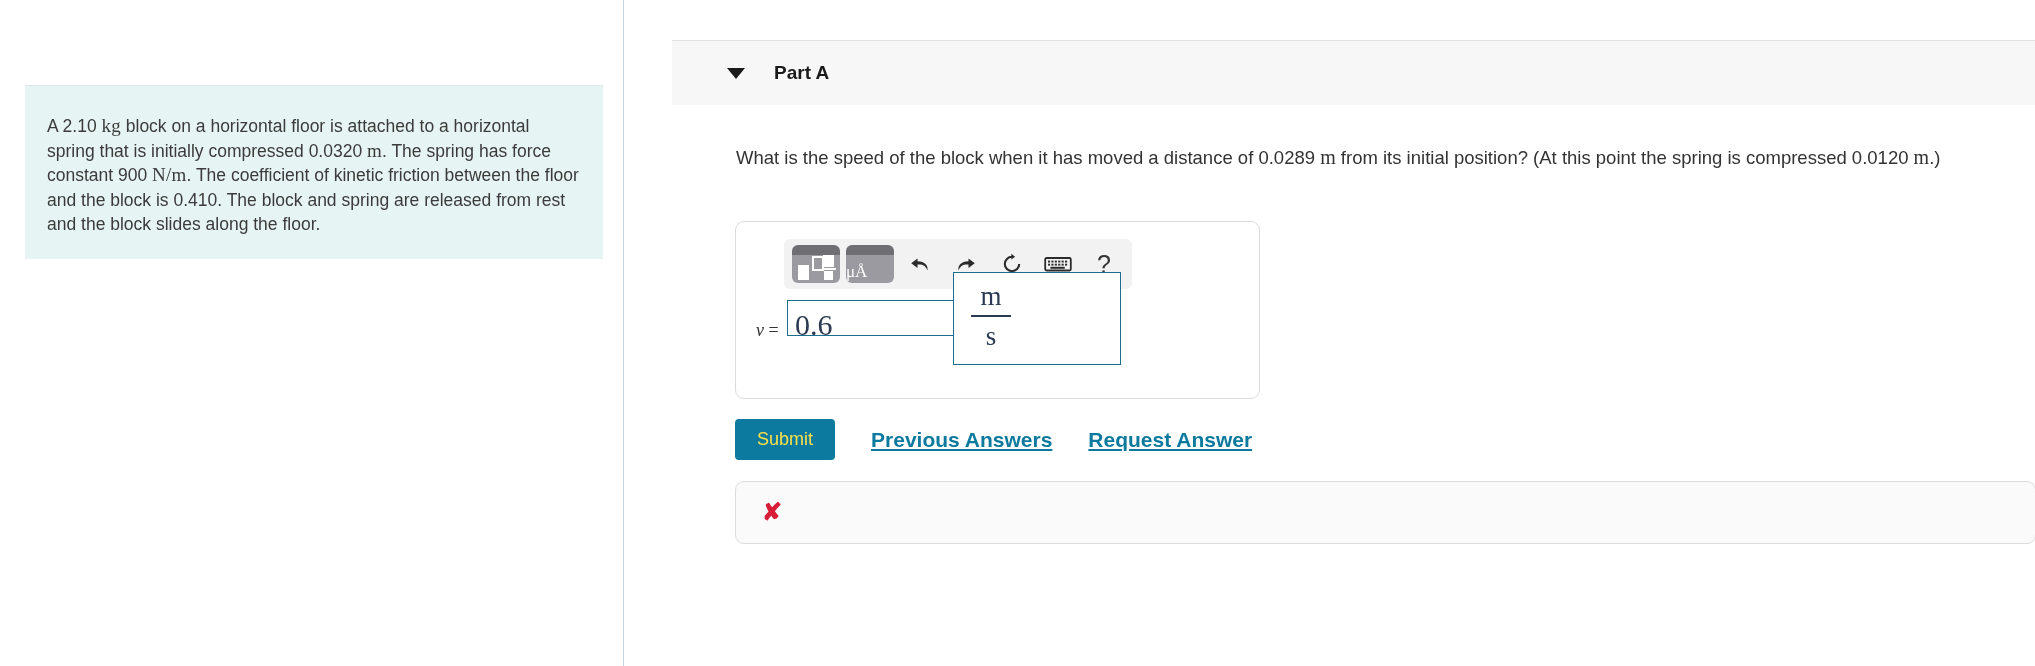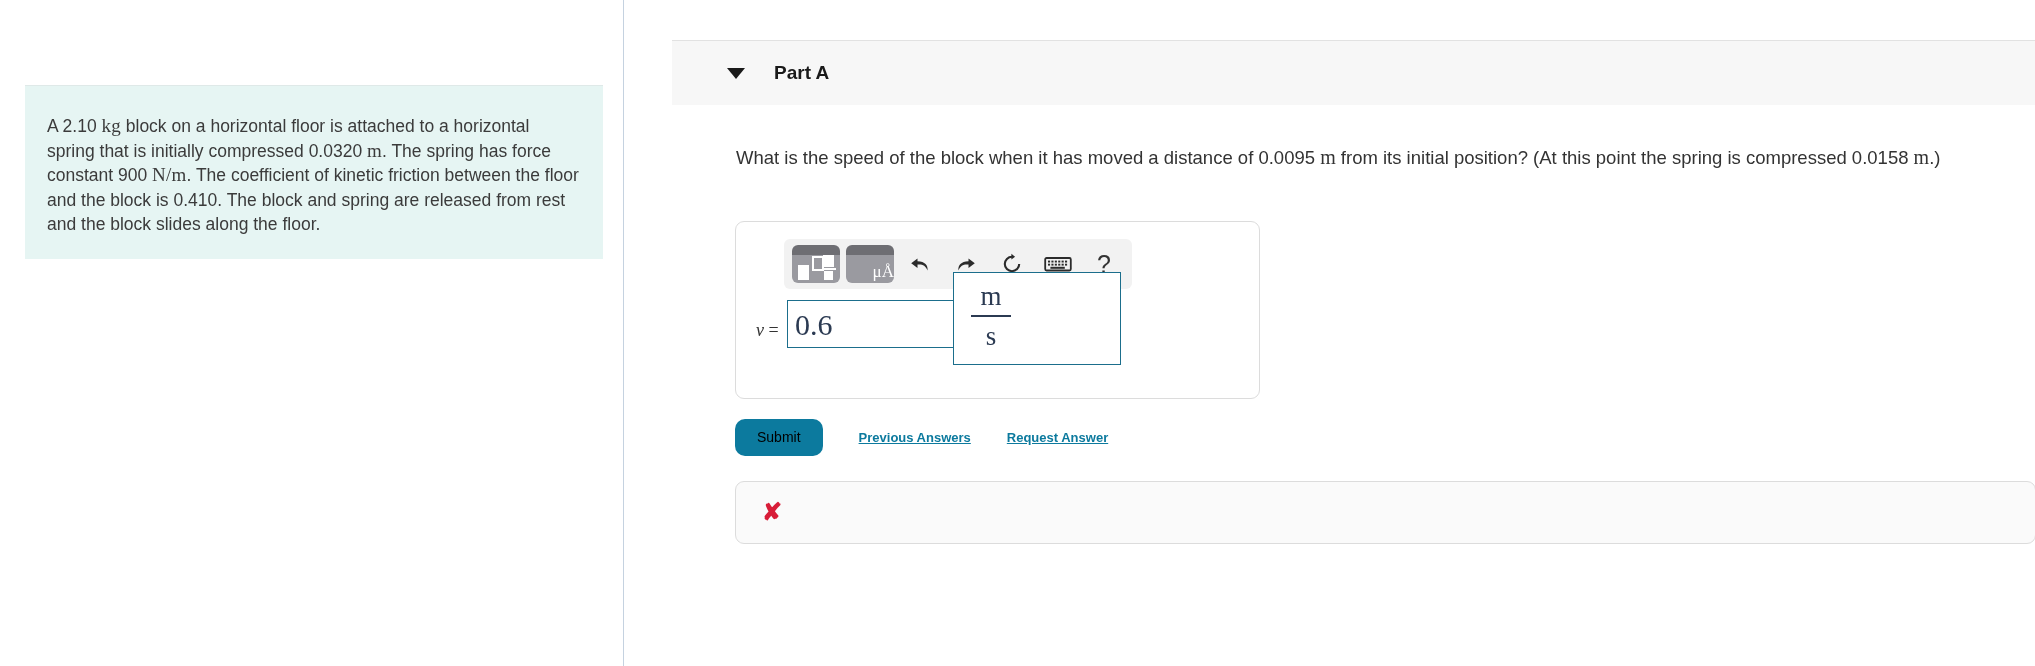--- a/index.html
+++ b/index.html
@@ -153,21 +153,21 @@
     position: absolute;
     left: 0; right: 0; top: 10px; bottom: 2px;
   }
   
   .sq { position: absolute; background: #ffffff; }
   .sq.outline { background: transparent; border: 2px solid #ffffff; }
   .frac-line { position: absolute; background: #ffffff; height: 2px; }
   .tb-unit-text {
     position: absolute;
     left: 0; right: 0; bottom: 1px;
-    text-align: right;
+    text-align: left;
     font-family: "Liberation Serif", serif;
     font-size: 17px;
     color: #ffffff;
     line-height: 1;
   }
   .tb-icon {
     width: 40px;
     height: 38px;
     display: flex;
     align-items: center;
@@ -198,21 +198,21 @@
     font-size: 18px;
     font-style: italic;
     color: #333;
   }
   #var-label .eq { font-style: normal; }
   #value-field {
     position: absolute;
     left: 51px;
     top: 6px;
     width: 167px;
-    height: 48px;
+    height: 36px;
     box-sizing: border-box;
     border: 1px solid #1b6e8c;
     background: #ffffff;
     font-family: "Liberation Serif", serif;
     font-size: 30px;
     color: #2b3a52;
     padding: 2px 0 0 7px;
     line-height: 43px;
     cursor: text;
     overflow: hidden;
@@ -246,33 +246,33 @@
   
   #actions-row {
     position: absolute;
     left: 96px;
     top: 314px;
     display: flex;
     align-items: center;
   }
   #submit-button {
     background: #0c7a9e;
-    color: #000000;
+    color: #fde047;
     border: none;
-    border-radius: 10px;
+    border-radius: 4px;
     font-family: "Liberation Sans", sans-serif;
-    font-size: 14px;
+    font-size: 18px;
     padding: 11px 22px 12px 22px;
     cursor: pointer;
     line-height: 1;
   }
   .action-link {
     margin-left: 36px;
     color: #0c7a9e;
-    font-size: 13px;
+    font-size: 21px;
     font-weight: bold;
     text-decoration: underline;
     cursor: pointer;
   }
 
   
   #feedback-box {
     position: absolute;
     left: 96px;
     top: 376px;
@@ -320,21 +320,21 @@
   <div id="right-panel">
 
     <div id="part-header">
       <div id="collapse-caret"></div>
       <div id="part-title">Part A</div>
     </div>
 
     <div id="part-body">
 
       <div id="question-text">
-        <span>What is the speed of the block when it has moved a distance of 0.0095 </span><span class="mathit">m</span><span> from its initial position? (At this point the spring is compressed 0.0158 </span><span class="mathit">m</span><span>.)</span>
+        <span>What is the speed of the block when it has moved a distance of 0.0289 </span><span class="mathit">m</span><span> from its initial position? (At this point the spring is compressed 0.0120 </span><span class="mathit">m</span><span>.)</span>
       </div>
 
 
       <div id="answer-card">
 
         <div id="math-toolbar">
 
           <div class="tb-tile">
             <div class="glyphwrap">
               <span class="sq" style="left:6px;  top:10px; width:11px; height:15px;"></span>

